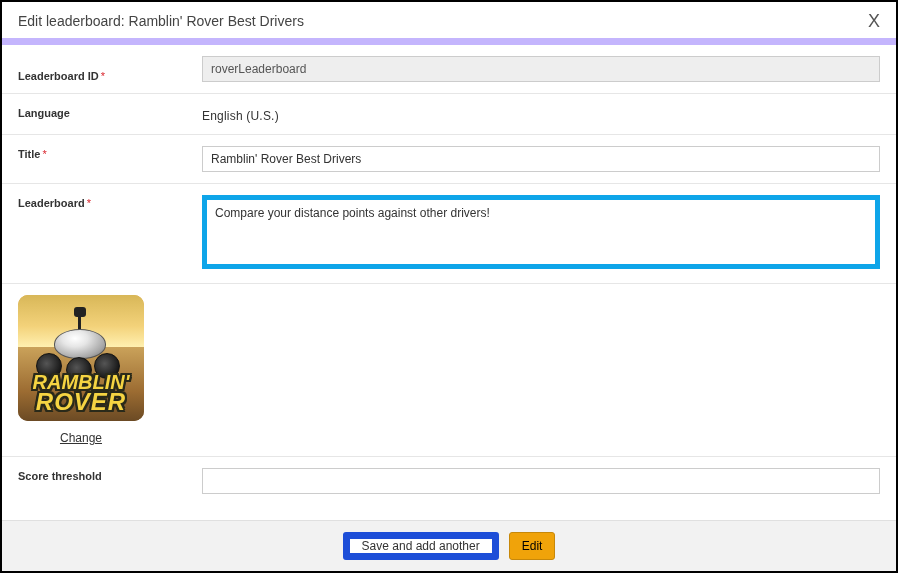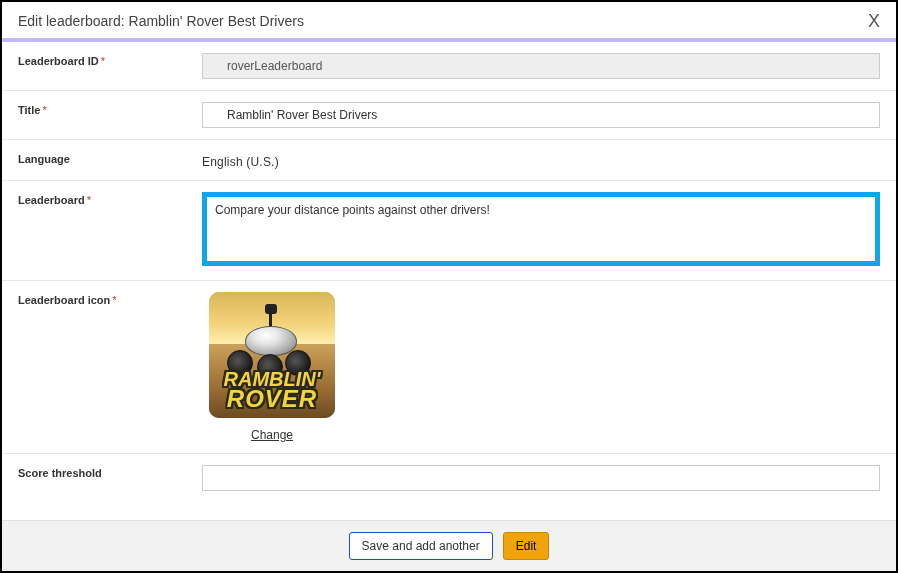--- a/index.html
+++ b/index.html
@@ -40,38 +40,38 @@
     }
     .form {
       flex: 1;
       overflow: auto;
     }
     .row {
       display: flex;
       border-top: 1px solid #e6e6e6;
       padding: 11px 16px;
     }
-    .row.first { border-top: 4px solid #c4b5fd; }
+    .row.first { border-top: 7px solid #c4b5fd; align-items: flex-end; }
     .label-col {
       width: 184px;
       flex-shrink: 0;
       font-size: 11px;
       font-weight: 700;
       color: #333;
       padding-top: 2px;
     }
     .req { color: #d9262e; font-weight: 400; margin-left: 2px; }
     .field-col {
       flex: 1;
     }
     .field-col input[type=text] {
       width: 100%;
       height: 26px;
       border: 1px solid #ccc;
-      padding: 0 24px;
+      padding: 0 8px;
       font-family: inherit;
       font-size: 12px;
       color: #333;
     }
     .field-col input.readonly {
       background: #eeeeee;
       color: #555;
     }
     .field-col textarea {
       width: 100%;
@@ -87,21 +87,20 @@
       font-size: 12px;
       color: #333;
       padding-top: 4px;
       letter-spacing: 0.2px;
     }
     .icon-cell {
       display: flex;
       flex-direction: column;
       align-items: center;
       width: 126px;
-      margin-left: 7px;
     }
     .icon-thumb {
       width: 126px;
       height: 126px;
       border-radius: 10px;
       overflow: hidden;
       position: relative;
       background: linear-gradient(to bottom, #e0a63d 0%, #e0a63d 40%, #c48a3a 40%, #7a5528 100%);
     }
     .sky { position:absolute; left:0; top:0; right:0; height:52px;
@@ -151,21 +150,21 @@
     .btn {
       height: 28px;
       padding: 0 12px;
       border-radius: 3px;
       font-family: inherit;
       font-size: 12px;
       cursor: pointer;
     }
     .btn-secondary {
       background: #fff;
-      border: 1px solid #1d4ed8;
+      border: 7px solid #1d4ed8;
       color: #333;
     }
     .btn-primary {
       background: #f0a30a;
       border: 1px solid #c7880a;
       color: #000;
     }
   </style>
 </head>
 <body>
@@ -183,49 +182,46 @@
       <div class="label-col">
         <span>Leaderboard ID</span><span class="req">*</span>
       </div>
       <div class="field-col">
         <input type="text" class="readonly" readonly="" value="roverLeaderboard" style="">
       </div>
     </div>
 
     <div class="row">
       <div class="label-col">
+        <span>Language</span>
+      </div>
+      <div class="field-col">
+        <div class="static-text">English (U.S.)</div>
+      </div>
+    </div>
+
+    <div class="row">
+      <div class="label-col">
         <span>Title</span><span class="req">*</span>
       </div>
       <div class="field-col">
         <input type="text" value="Ramblin' Rover Best Drivers" style="">
       </div>
     </div>
 
     <div class="row">
       <div class="label-col">
-        <span>Language</span>
-      </div>
-      <div class="field-col">
-        <div class="static-text">English (U.S.)</div>
-      </div>
-    </div>
-
-    <div class="row">
-      <div class="label-col">
         <span>Leaderboard</span><span class="req">*</span>
       </div>
       <div class="field-col">
         <textarea style="">Compare your distance points against other drivers!</textarea>
       </div>
     </div>
 
     <div class="row">
-      <div class="label-col">
-        <span>Leaderboard icon</span><span class="req">*</span>
-      </div>
       <div class="field-col">
         <div class="icon-cell">
           <div class="icon-thumb">
             <div class="sky"></div>
             <div class="ground"></div>
             <div class="rover">
               <div class="stick"></div>
                 <div class="head"></div>
               <div class="body"></div>
               <div class="wheel w1"></div>

